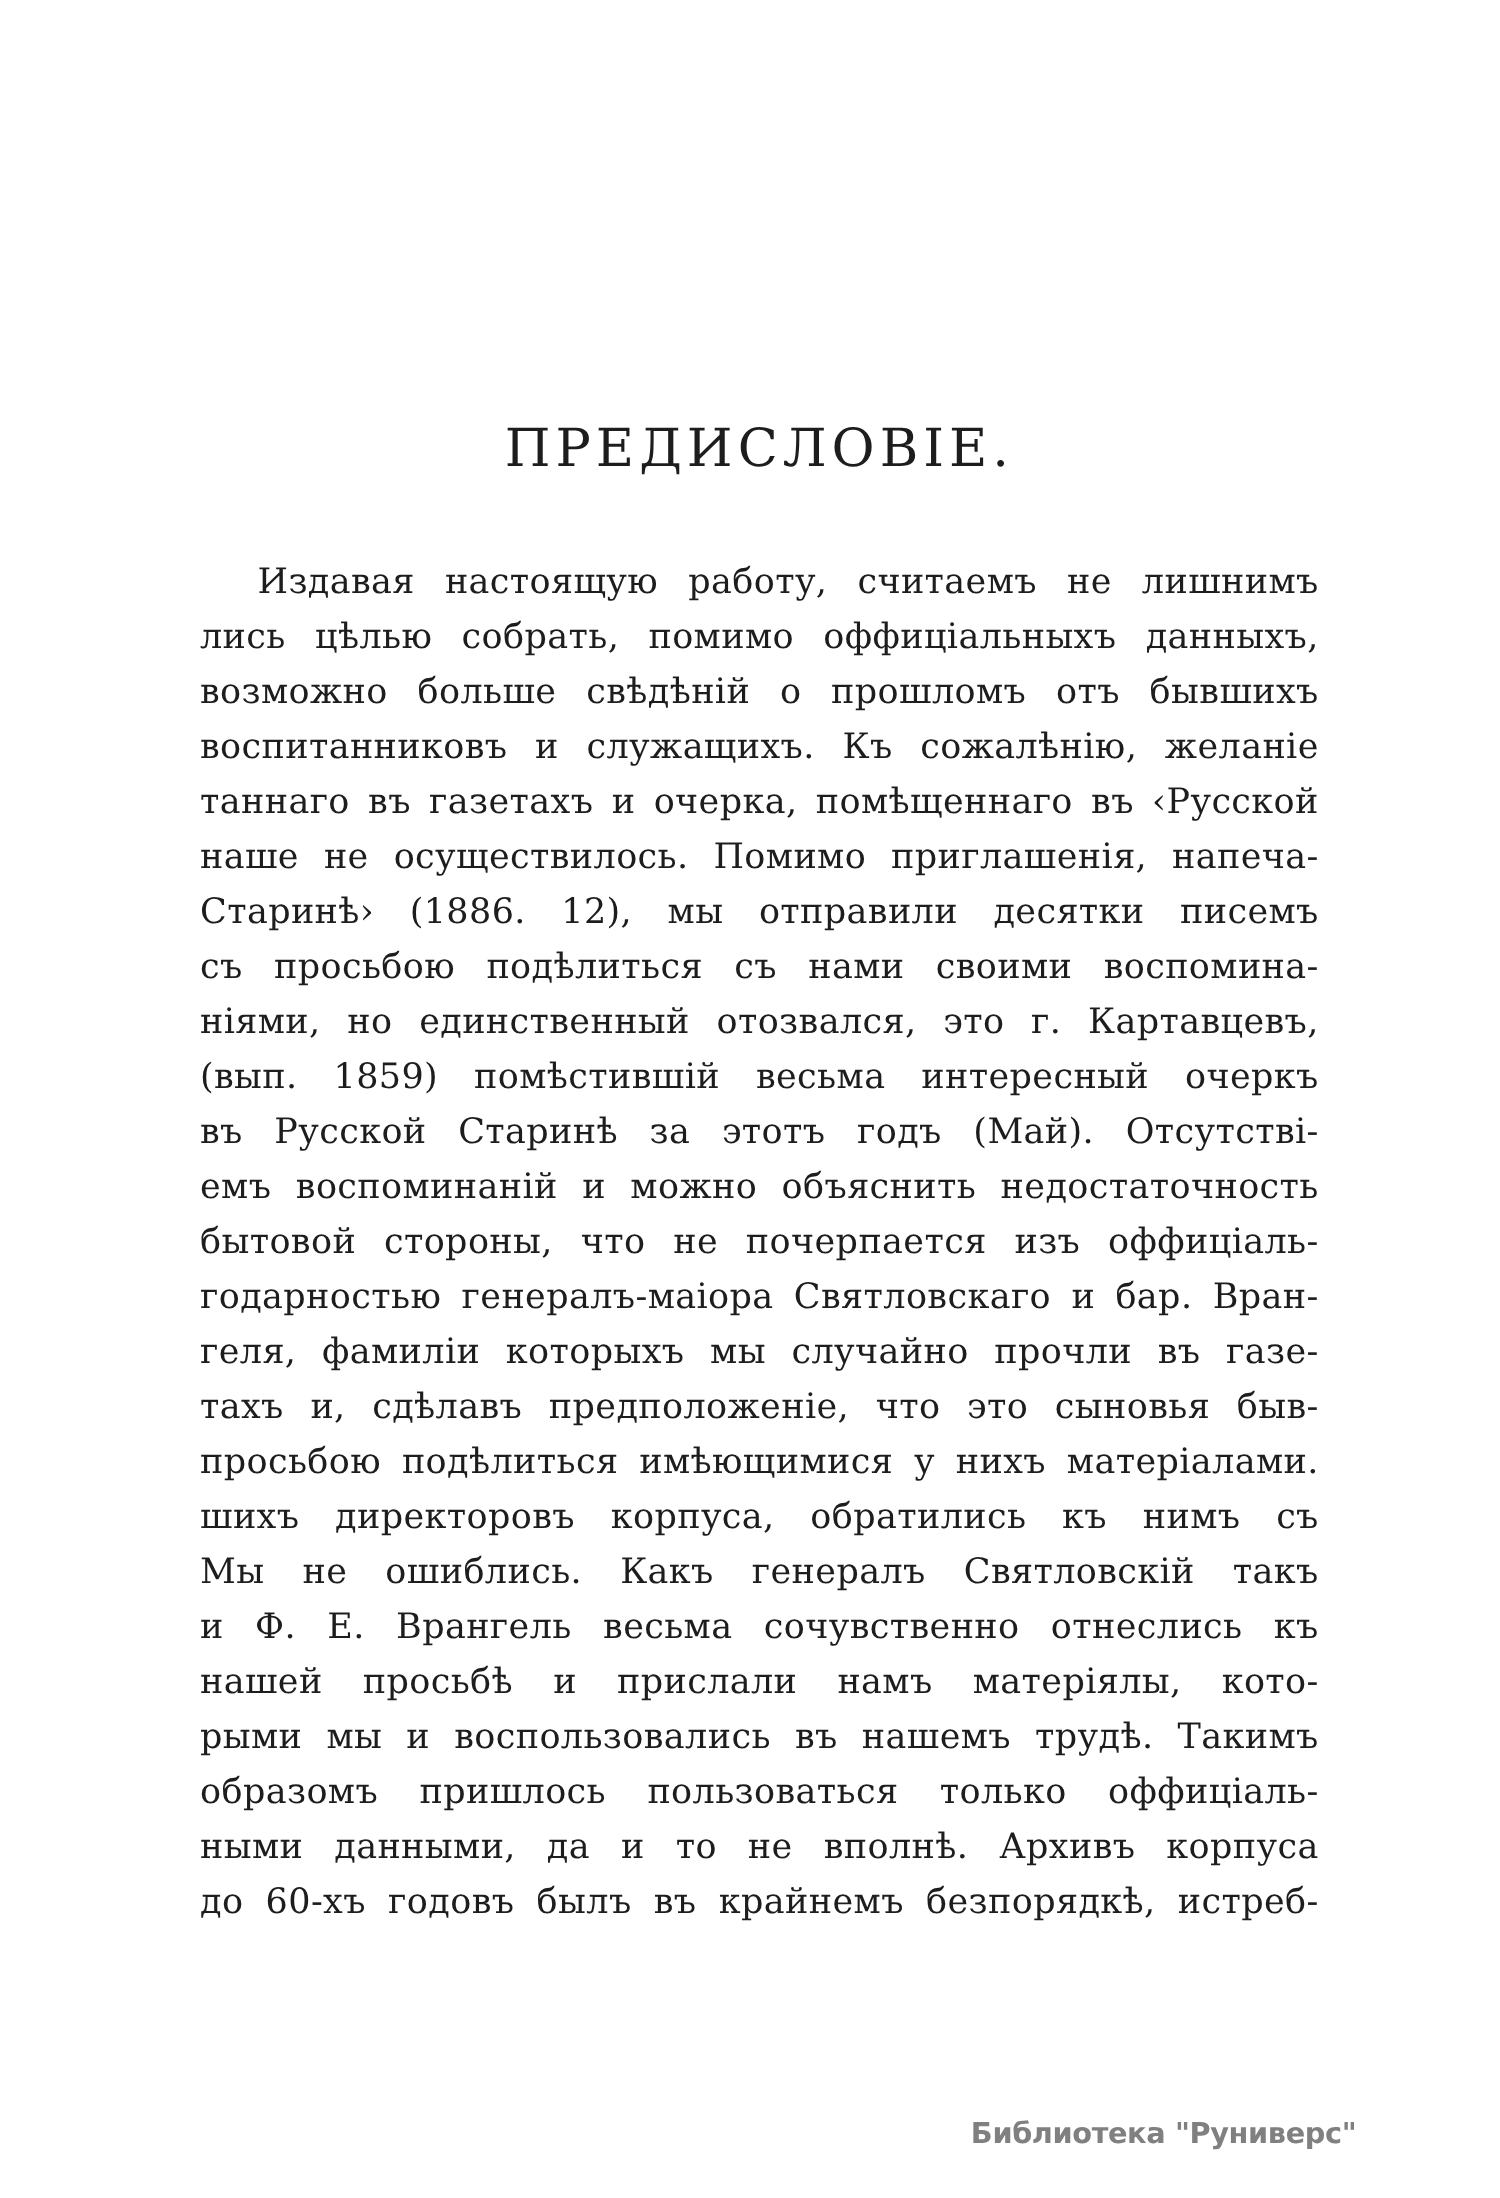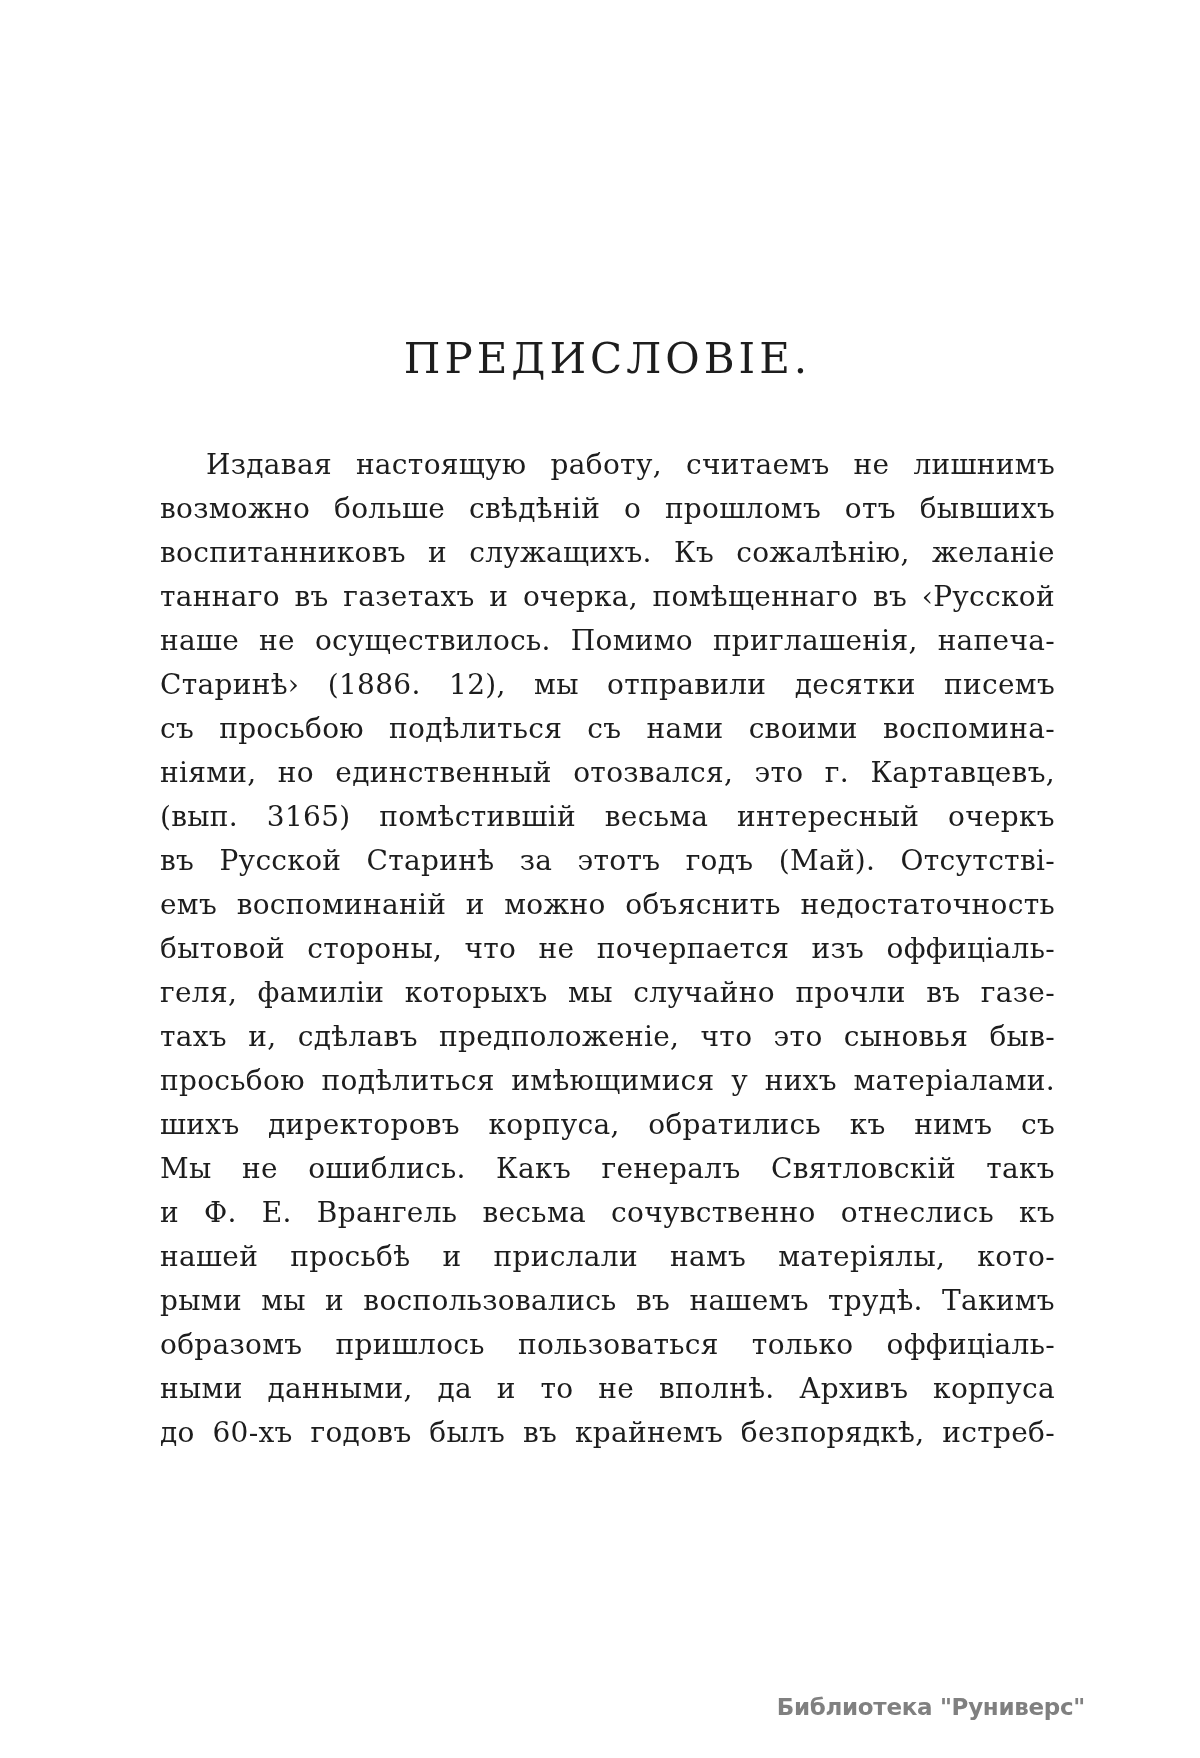--- a/index.html
+++ b/index.html
@@ -64,31 +64,33 @@
   }
 </style>
 </head>
 <body>
 
 <div class="page">
   <h1 class="title">ПРЕДИСЛОВІЕ.</h1>
 
   <div class="text-block" id="lines">
       <div class="line indent">Издавая настоящую работу, считаемъ не лишнимъ</div>
+      <div class="line">лись цѣлью собрать, помимо оффиціальныхъ данныхъ,</div>
       <div class="line">возможно больше свѣдѣній о прошломъ отъ бывшихъ</div>
       <div class="line">воспитанниковъ и служащихъ. Къ сожалѣнію, желаніе</div>
       <div class="line">таннаго въ газетахъ и очерка, помѣщеннаго въ ‹Русской</div>
       <div class="line">наше не осуществилось. Помимо приглашенія, напеча-</div>
       <div class="line">Старинѣ› (1886. 12), мы отправили десятки писемъ</div>
       <div class="line">съ просьбою подѣлиться съ нами своими воспомина-</div>
       <div class="line">ніями, но единственный отозвался, это г. Картавцевъ,</div>
-      <div class="line">(вып. 3165) помѣстившій весьма интересный очеркъ</div>
+      <div class="line">(вып. 1859) помѣстившій весьма интересный очеркъ</div>
       <div class="line">въ Русской Старинѣ за этотъ годъ (Май). Отсутстві-</div>
       <div class="line">емъ воспоминаній и можно объяснить недостаточность</div>
       <div class="line">бытовой стороны, что не почерпается изъ оффиціаль-</div>
+      <div class="line">годарностью генералъ-маіора Святловскаго и бар. Вран-</div>
       <div class="line">геля, фамиліи которыхъ мы случайно прочли въ газе-</div>
       <div class="line">тахъ и, сдѣлавъ предположеніе, что это сыновья быв-</div>
       <div class="line">просьбою подѣлиться имѣющимися у нихъ матеріалами.</div>
       <div class="line">шихъ директоровъ корпуса, обратились къ нимъ съ</div>
       <div class="line">Мы не ошиблись. Какъ генералъ Святловскій такъ</div>
       <div class="line">и Ф. Е. Врангель весьма сочувственно отнеслись къ</div>
       <div class="line">нашей просьбѣ и прислали намъ матеріялы, кото-</div>
       <div class="line">рыми мы и воспользовались въ нашемъ трудѣ. Такимъ</div>
       <div class="line">образомъ пришлось пользоваться только оффиціаль-</div>
       <div class="line">ными данными, да и то не вполнѣ. Архивъ корпуса</div>

